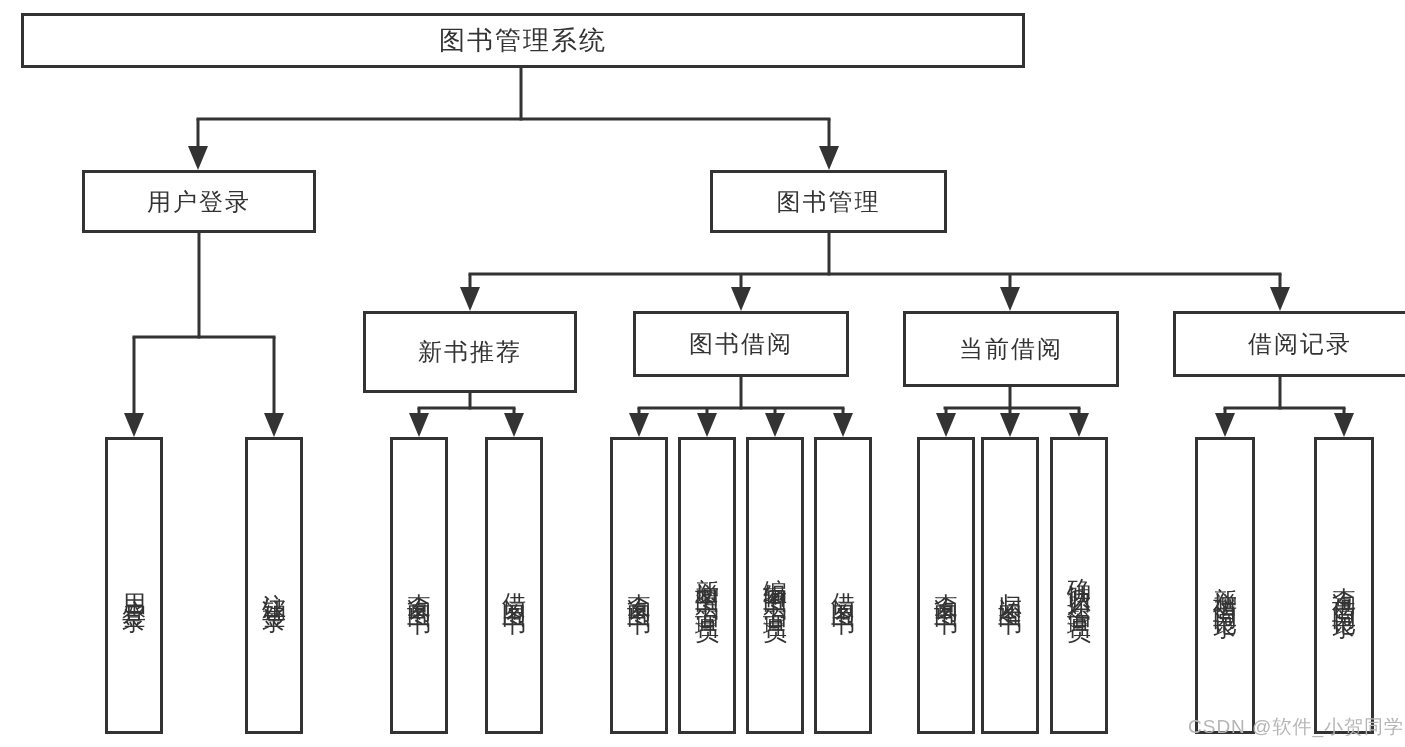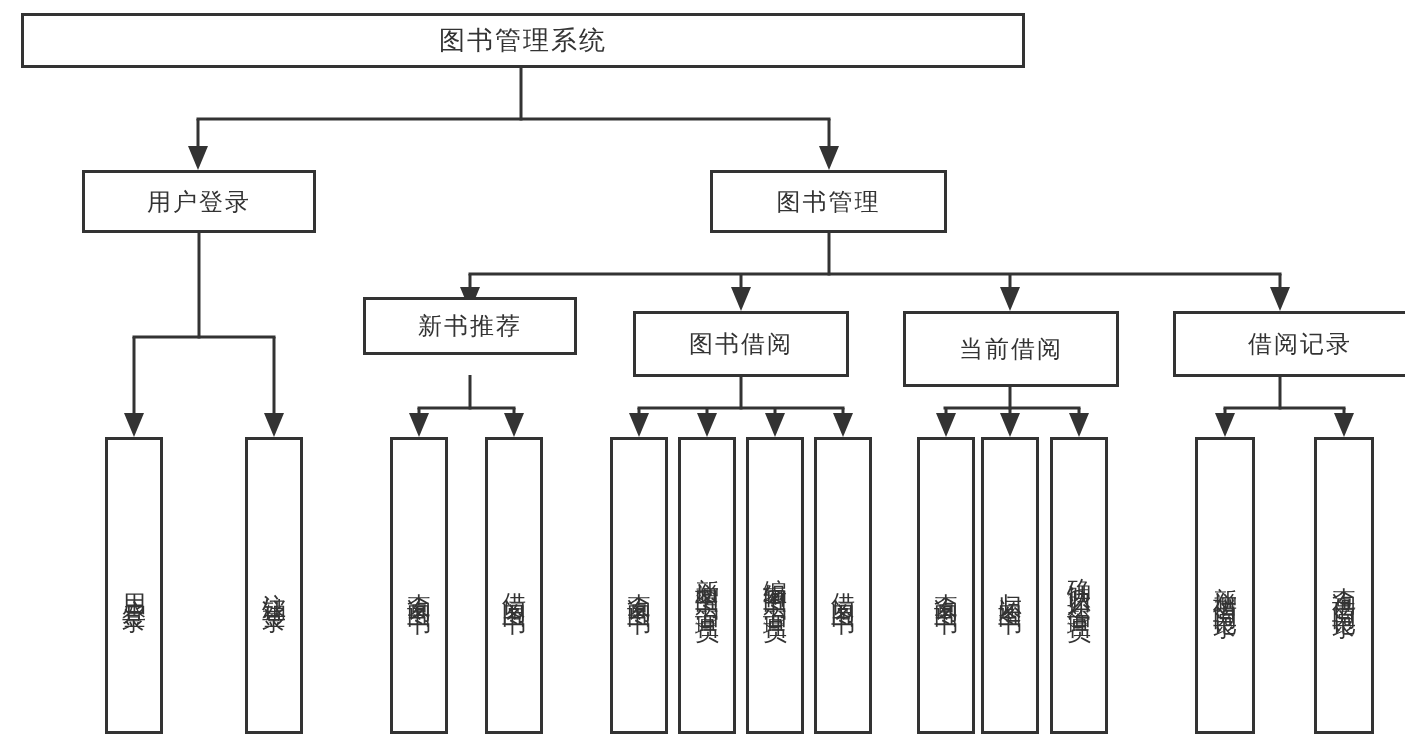--- a/index.html
+++ b/index.html
@@ -108,21 +108,21 @@
     <span>图书管理系统</span>
   </div>
 
   <div class="node hnode" style="left:82px;top:170px;width:234px;height:63px;">
     <span>用户登录</span>
   </div>
   <div class="node hnode" style="left:710px;top:170px;width:237px;height:63px;">
     <span>图书管理</span>
   </div>
 
-  <div class="node hnode" style="left:363px;top:297px;width:214px;height:58px;">
+  <div class="node hnode" style="left:363px;top:311px;width:214px;height:82px;">
     <span>新书推荐</span>
   </div>
   <div class="node hnode" style="left:633px;top:311px;width:216px;height:66px;">
     <span>图书借阅</span>
   </div>
   <div class="node hnode" style="left:903px;top:311px;width:216px;height:76px;">
     <span>当前借阅</span>
   </div>
   <div class="node hnode" style="left:1173px;top:311px;width:254px;height:66px;">
     <span>借阅记录</span>
@@ -165,14 +165,15 @@
     <span class="vtext">确认归还（管理员）</span>
   </div>
 
   <div class="node leaf" style="left:1195px;width:60px;">
     <span class="vtext">新增借阅记录</span>
   </div>
   <div class="node leaf" style="left:1314px;width:60px;">
     <span class="vtext">查询借阅记录</span>
   </div>
 
+  <div class="watermark">CSDN @软件_小贺同学</div>
 
 </div>
 
 </body></html>

